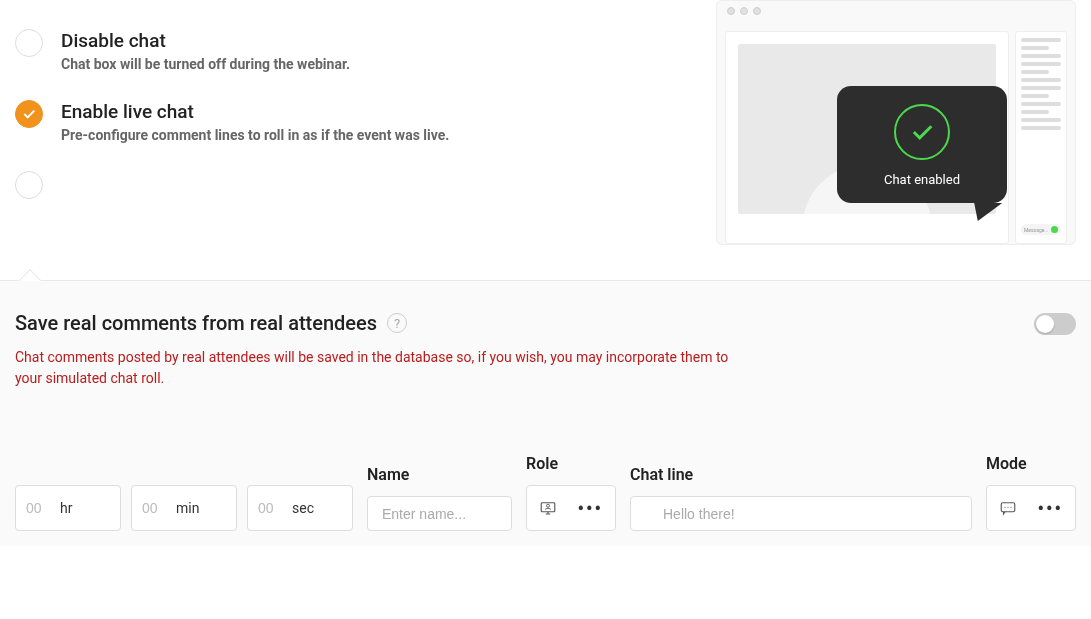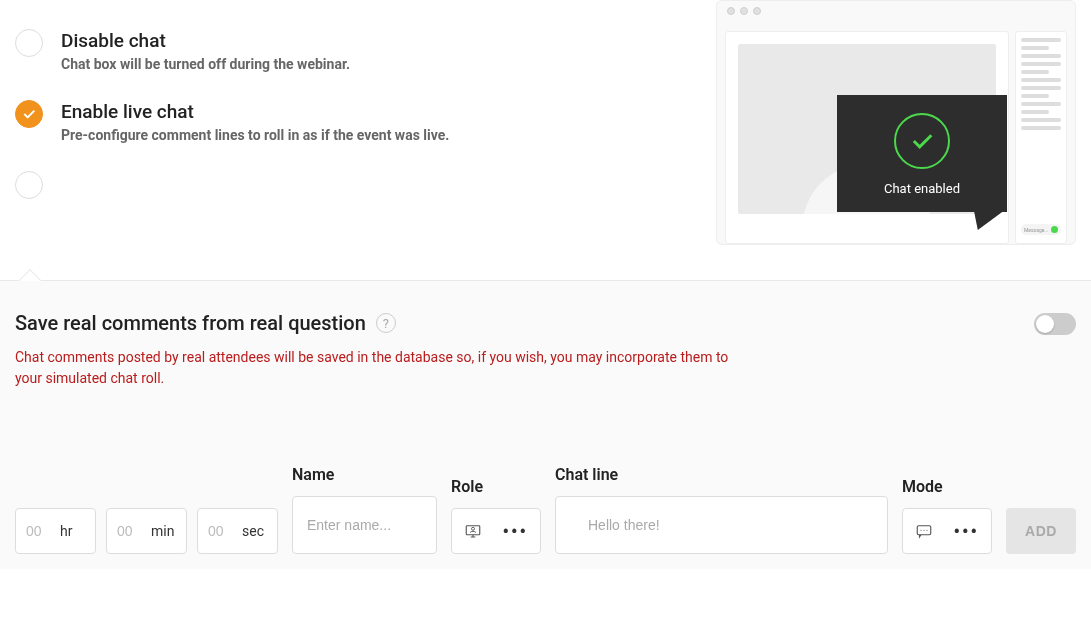--- a/index.html
+++ b/index.html
@@ -22,21 +22,21 @@
 .bf-video { background: #e9e9e9; margin: 12px; height: 170px; border-radius: 2px; position: relative; overflow: hidden; }
 .silhouette { position: absolute; bottom: -20px; left: 50%; transform: translateX(-50%); }
 .silhouette .head { width: 60px; height: 60px; border-radius: 50%; background: #f6f6f6; margin: 0 auto 4px; }
 .silhouette .body { width: 130px; height: 70px; border-radius: 70px 70px 0 0; background: #f6f6f6; }
 .bf-side { width: 52px; background: #fff; border: 1px solid #eee; border-radius: 3px; padding: 6px 5px; display: flex; flex-direction: column; gap: 4px; }
 .bf-side .line { height: 4px; background: #ddd; border-radius: 2px; }
 .bf-side .line.short { width: 70%; }
 .bf-side .msg-row { margin-top: auto; display:flex; align-items:center; gap:3px; background:#f4f4f4; border-radius: 8px; padding: 2px 3px; margin-bottom: 2px;}
 .bf-side .msg-row span { font-size: 5px; color:#999; flex:1;}
 .bf-side .msg-dot { width:7px; height:7px; border-radius:50%; background:#4bd94b;}
-.tooltip { position: absolute; top: 94px; left: 120px; background: #2d2d2d; border-radius: 0; width: 170px; padding: 18px 10px 16px; text-align: center; color: #fff; }
+.tooltip { position: absolute; top: 85px; left: 120px; background: #2d2d2d; border-radius: 14px; width: 170px; padding: 18px 10px 16px; text-align: center; color: #fff; }
 .tooltip .circle { width: 56px; height: 56px; border: 2px solid #4bd94b; border-radius: 50%; margin: 0 auto 12px; display:flex; align-items:center; justify-content:center;}
 .tooltip .circle svg { width: 28px; height: 28px; }
 .tooltip .label { font-size: 13px; }
 .tooltip-arrow { position: absolute; bottom: -18px; right: 10px; width: 0; height: 0; border-left: 14px solid transparent; border-right: 14px solid transparent; border-top: 18px solid #2d2d2d; transform: skewX(-30deg);}
 .divider-wrap { position: relative; border-top: 1px solid #e8e8e8; margin-top: 35px; }
 .divider-notch { position: absolute; top: -12px; left: 18px; width: 24px; height: 12px; overflow:hidden; }
 .divider-notch::before { content:""; position:absolute; top:0; left:0; width:24px; height:24px; background:#fff; border:1px solid #e8e8e8; transform: rotate(45deg); transform-origin: top left; left:12px;}
 .lower { background: #fafafa; padding: 30px 15px 15px; }
 .save-row { display: flex; align-items: flex-start; }
 .save-text { flex: 1; }
@@ -44,25 +44,25 @@
 .save-title h2 { font-size: 20px; font-weight: 500; color: #222; }
 .help-icon { width: 20px; height: 20px; border: 1px solid #ccc; border-radius: 50%; display:flex; align-items:center; justify-content:center; color:#aaa; font-size:13px; cursor: pointer;}
 .save-text p { font-size: 14px; color: #b91c1c; max-width: 720px; line-height: 1.5;}
 .toggle { width: 42px; height: 22px; background: #ccc; border-radius: 11px; position: relative; cursor: pointer; margin-top: 2px;}
 .toggle .knob { width: 18px; height: 18px; background: #fff; border-radius: 50%; position: absolute; top: 2px; left: 2px; box-shadow: 0 1px 2px rgba(0,0,0,0.2);}
 .form-row { display: flex; gap: 14px; margin-top: 55px; align-items: flex-end;}
 .field { display:flex; flex-direction: column; }
 .field-label { font-size: 16px; font-weight: 600; color: #222; margin-bottom: 12px; }
 .field-label .hint { font-size: 12px; font-weight: 400; color: #888; }
 .time-group { display: flex; gap: 10px; }
-.time-box { width: 81px; height: 46px; border: 1px solid #ddd; border-radius: 4px; background: #fff; display:flex; align-items:center; padding: 0 10px; gap: 6px;}
+.time-box { width: 106px; height: 46px; border: 1px solid #ddd; border-radius: 4px; background: #fff; display:flex; align-items:center; padding: 0 10px; gap: 6px;}
 .time-box input { width: 28px; border: none; outline: none; font-size: 14px; color: #333; background: transparent; }
 .time-box input::placeholder { color: #bbb; }
 .time-box span { font-size: 14px; color: #333; }
-.text-input { height: 58px; border: 1px solid #ddd; border-radius: 4px; background:#fff; padding: 0 14px; font-size: 14px; outline:none;}
+.text-input { height: 35px; border: 1px solid #ddd; border-radius: 4px; background:#fff; padding: 0 14px; font-size: 14px; outline:none;}
 .text-input::placeholder { color: #aaa; }
 .name-field .text-input { width: 145px; }
 .role-field .select-box { width: 90px; }
 .chat-field { flex: 1; margin-top: 21px; }
 .chat-field .text-input { width: 100%; padding-left: 32px; }
 .mode-field .select-box { width: 90px; }
 .select-box { height: 46px; border: 1px solid #ddd; border-radius: 4px; background:#fff; display:flex; align-items:center; justify-content:space-between; padding: 0 12px; cursor:pointer;}
 .select-box .dots3 { font-size: 18px; letter-spacing: 2px; color:#333; font-weight: bold;}
 .add-btn { width: 70px; height: 46px; background: #e5e5e5; border: none; border-radius: 4px; color: #aaa; font-size: 14px; font-weight: 600; letter-spacing: 0.5px; cursor: pointer;}
 .import-row { text-align: right; margin-top: 18px; font-size: 14px;}
@@ -150,21 +150,21 @@
 </div>
 
 <div class="divider-wrap">
   <div class="divider-notch"></div>
 </div>
 
 <div class="lower">
   <div class="save-row">
     <div class="save-text">
       <div class="save-title">
-        <h2>Save real comments from real question</h2>
+        <h2>Save real comments from real attendees</h2>
         <div class="help-icon">?</div>
       </div>
       <p>Chat comments posted by real attendees will be saved in the database so, if you wish, you may incorporate them to your simulated chat roll.</p>
     </div>
     <div class="toggle">
       <div class="knob"></div>
     </div>
   </div>
 
   <div class="form-row">
@@ -215,16 +215,15 @@
             <rect x="3" y="5" width="18" height="12" rx="2" fill="none" stroke="#555" stroke-width="1.5"></rect>
             <path d="M8 17l-2 3v-3" fill="none" stroke="#555" stroke-width="1.5"></path>
             <circle cx="8" cy="11" r="0.8" fill="#555"></circle>
             <circle cx="12" cy="11" r="0.8" fill="#555"></circle>
             <circle cx="16" cy="11" r="0.8" fill="#555"></circle>
           </svg>
         <span class="dots3">•••</span>
       </div>
     </div>
 
-    <button class="add-btn">ADD</button>
   </div>
 
 </div>
 
 </body></html>

